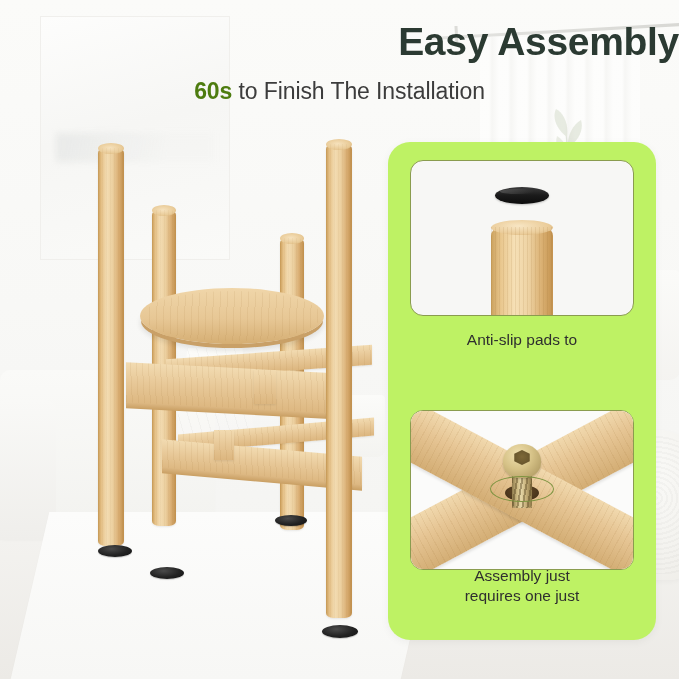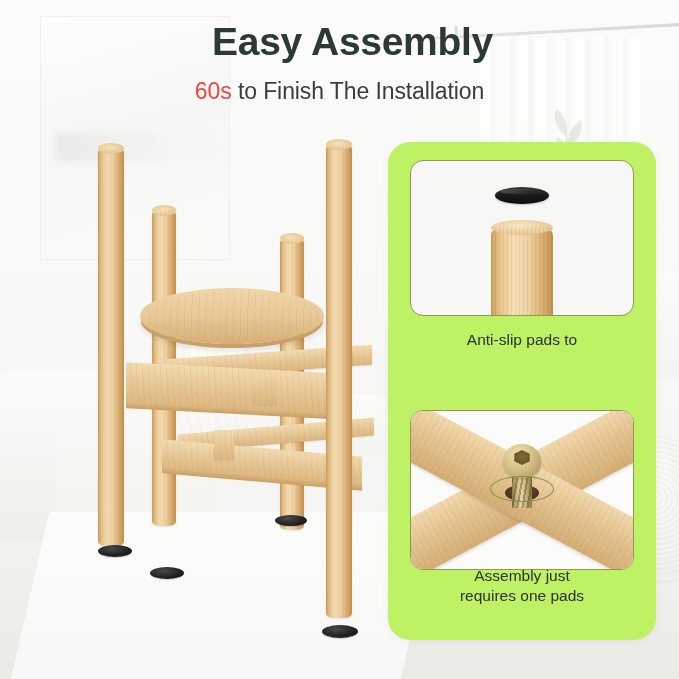--- a/index.html
+++ b/index.html
@@ -95,28 +95,28 @@
     clip-path:polygon(18% 0%,82% 0%,100% 100%,0% 100%);
     opacity:.8;
   }
   .bg-lampshade::after{
     content:""; position:absolute; inset:0;
     background:repeating-linear-gradient(74deg,rgba(0,0,0,.03) 0 1px,transparent 1px 9px);
   }
 
   
   .title {
-    position:absolute; left:0; top:20px; width:679px; text-align:center;
+    position:absolute; left:0; top:20px; width:679px; text-align:right;
     font-size:39px; font-weight:700; letter-spacing:-.3px; color:#2b3a32;padding-left:26px;
   }
   .subtitle {
     position:absolute; left:0; top:78px; width:679px; text-align:center;
     font-size:23px; font-weight:400; color:#3c3c3c; letter-spacing:-.1px;
   }
-  .subtitle .accent { color:#ef4444; }
+  .subtitle .accent { color:#4d7c0f;font-weight:bold; }
 
   
   .product { position:absolute; left:58px; top:130px; width:330px; height:545px; }
   .leg {
     position:absolute;
     background:linear-gradient(90deg,#c99c58 0%,#e6c289 14%,#f3dcb2 34%,#ecd0a0 56%,#d9ad72 80%,#c08f4c 100%);
     border-radius:7px/5px;
     box-shadow:0 1px 2px rgba(0,0,0,.08);
   }
   .leg::before{
@@ -333,17 +333,17 @@
         <div class="x-arm a"></div>
         <div class="screw-hole"></div>
         <div class="screw-shaft"></div>
         <div class="rot-ellipse"></div>
         <div class="screw-head"></div>
         <div class="screw-socket"></div>
       </div>
     </div>
     <div class="caption bottom">
       <span>Assembly just</span><br>
-      <span>requires one pads</span>
+      <span>requires one just</span>
     </div>
   </div>
 
 </div>
 
 </body></html>

